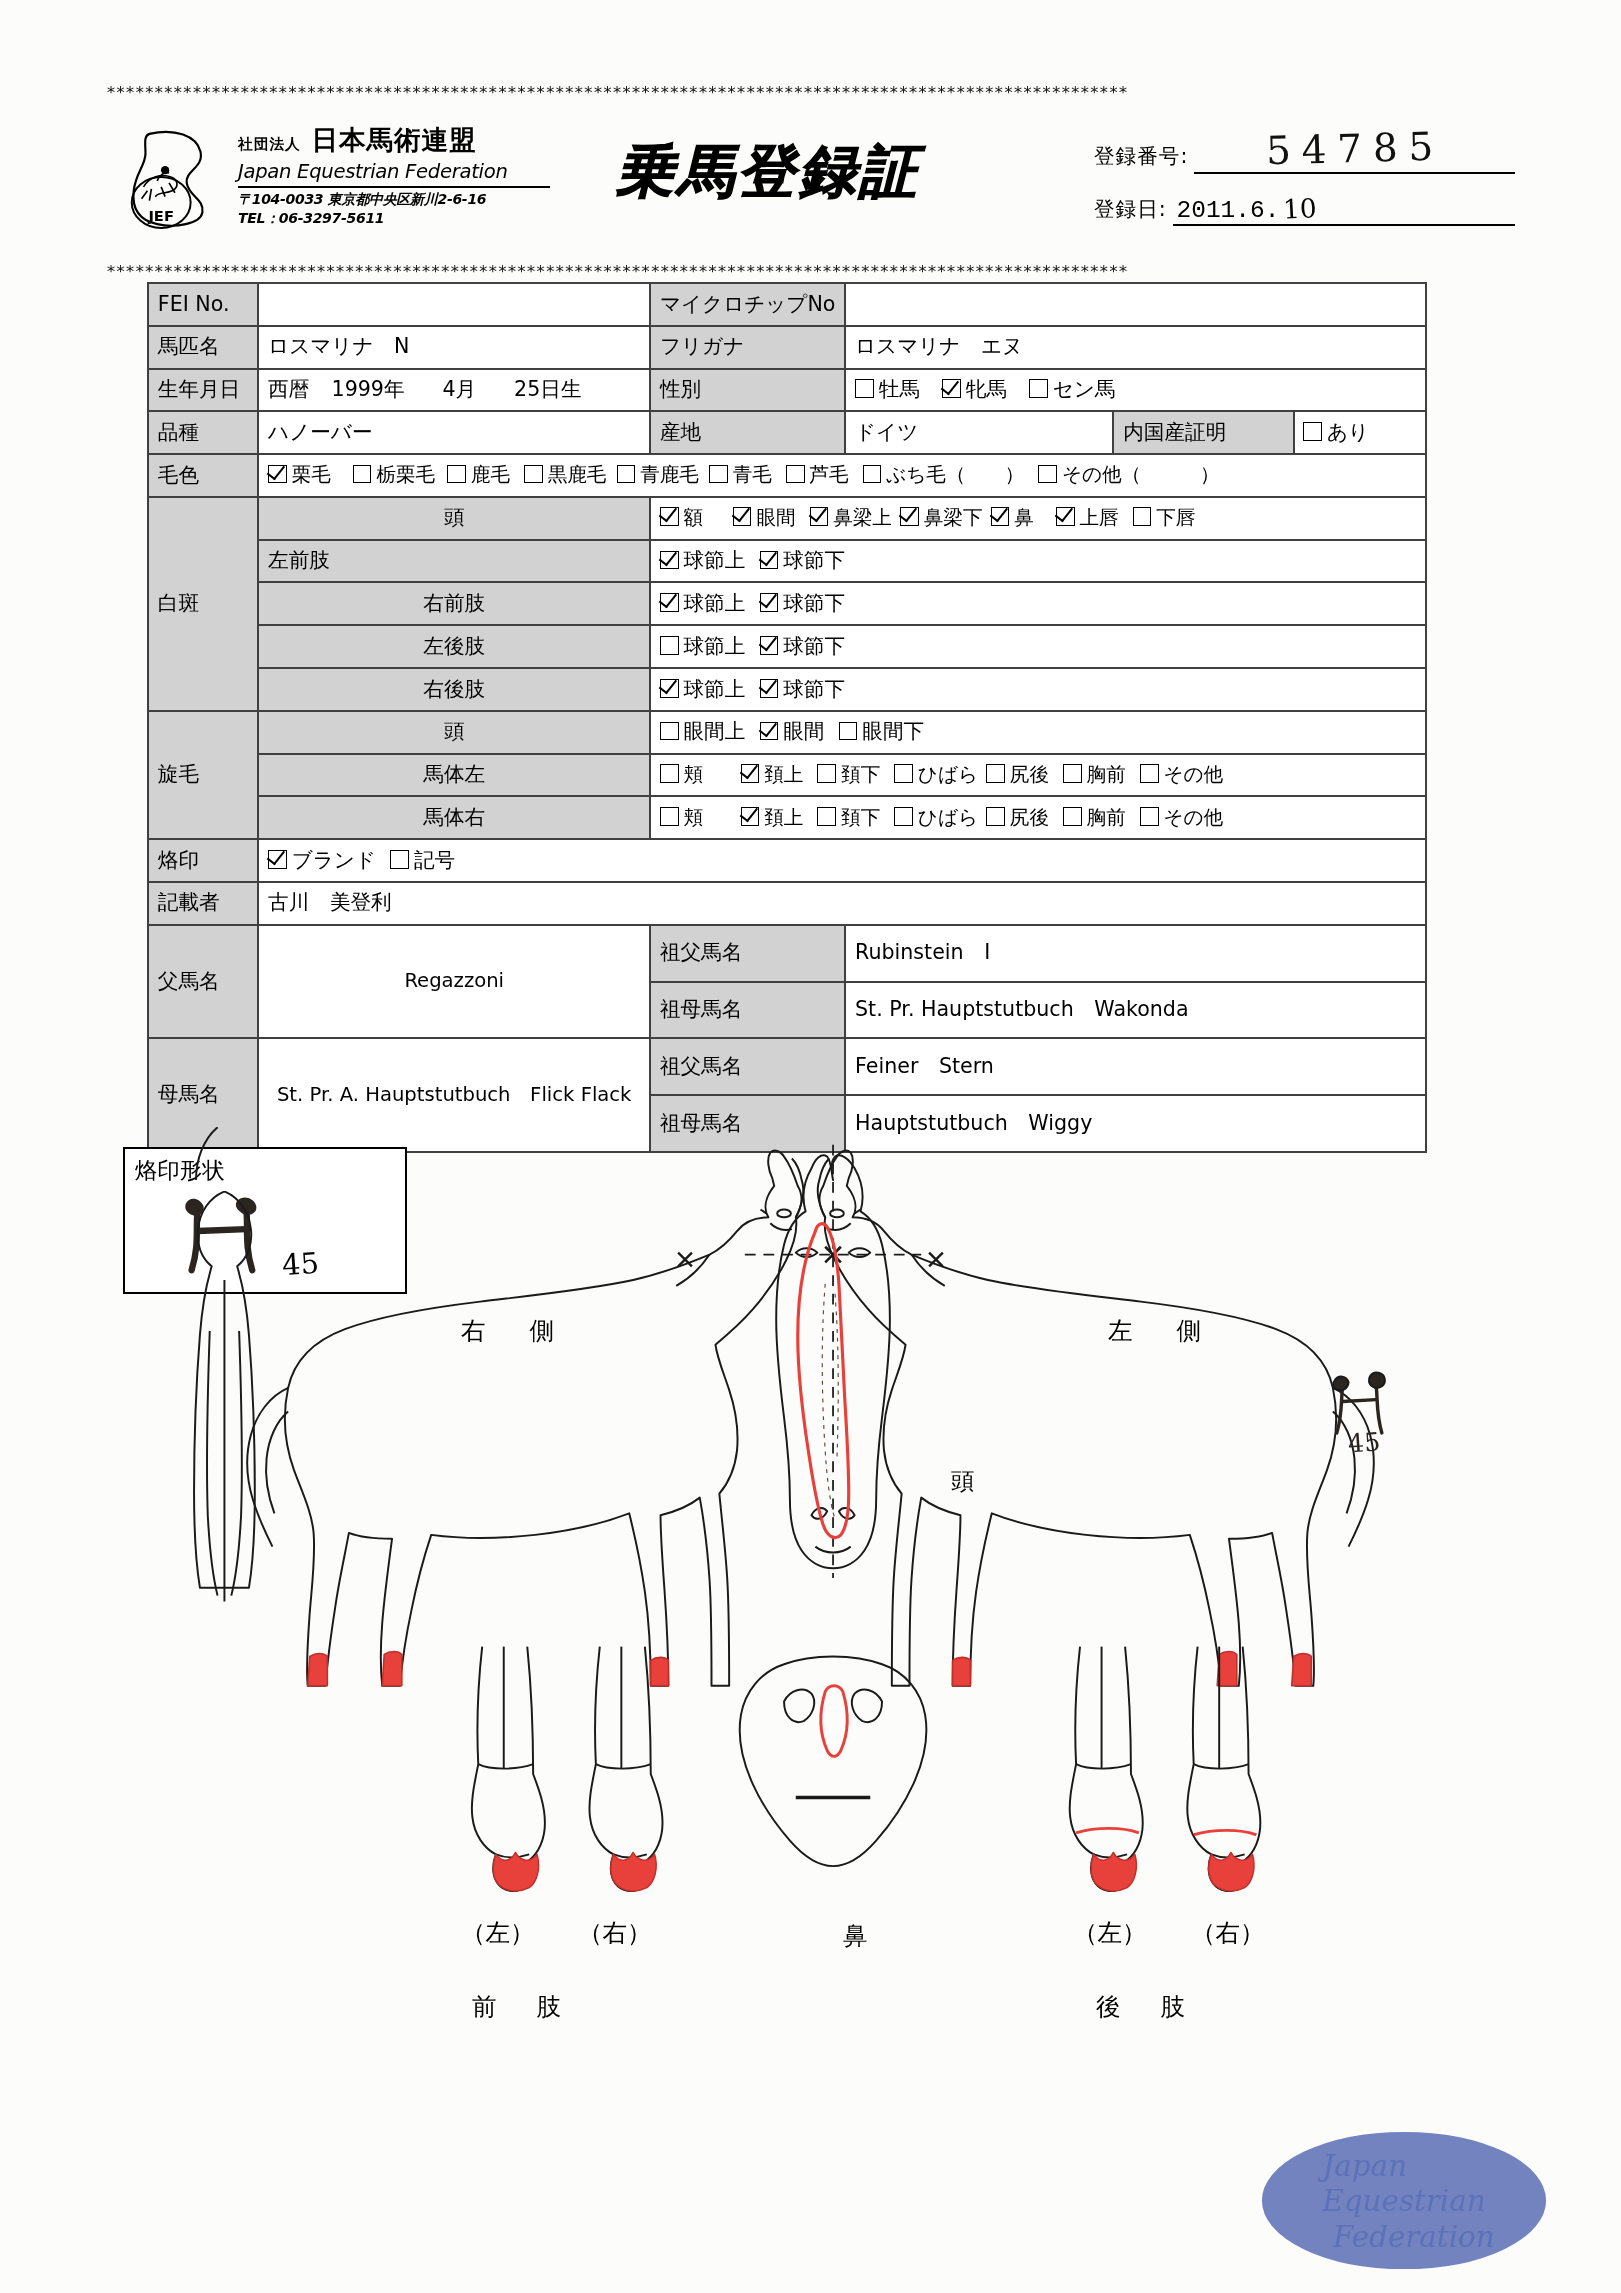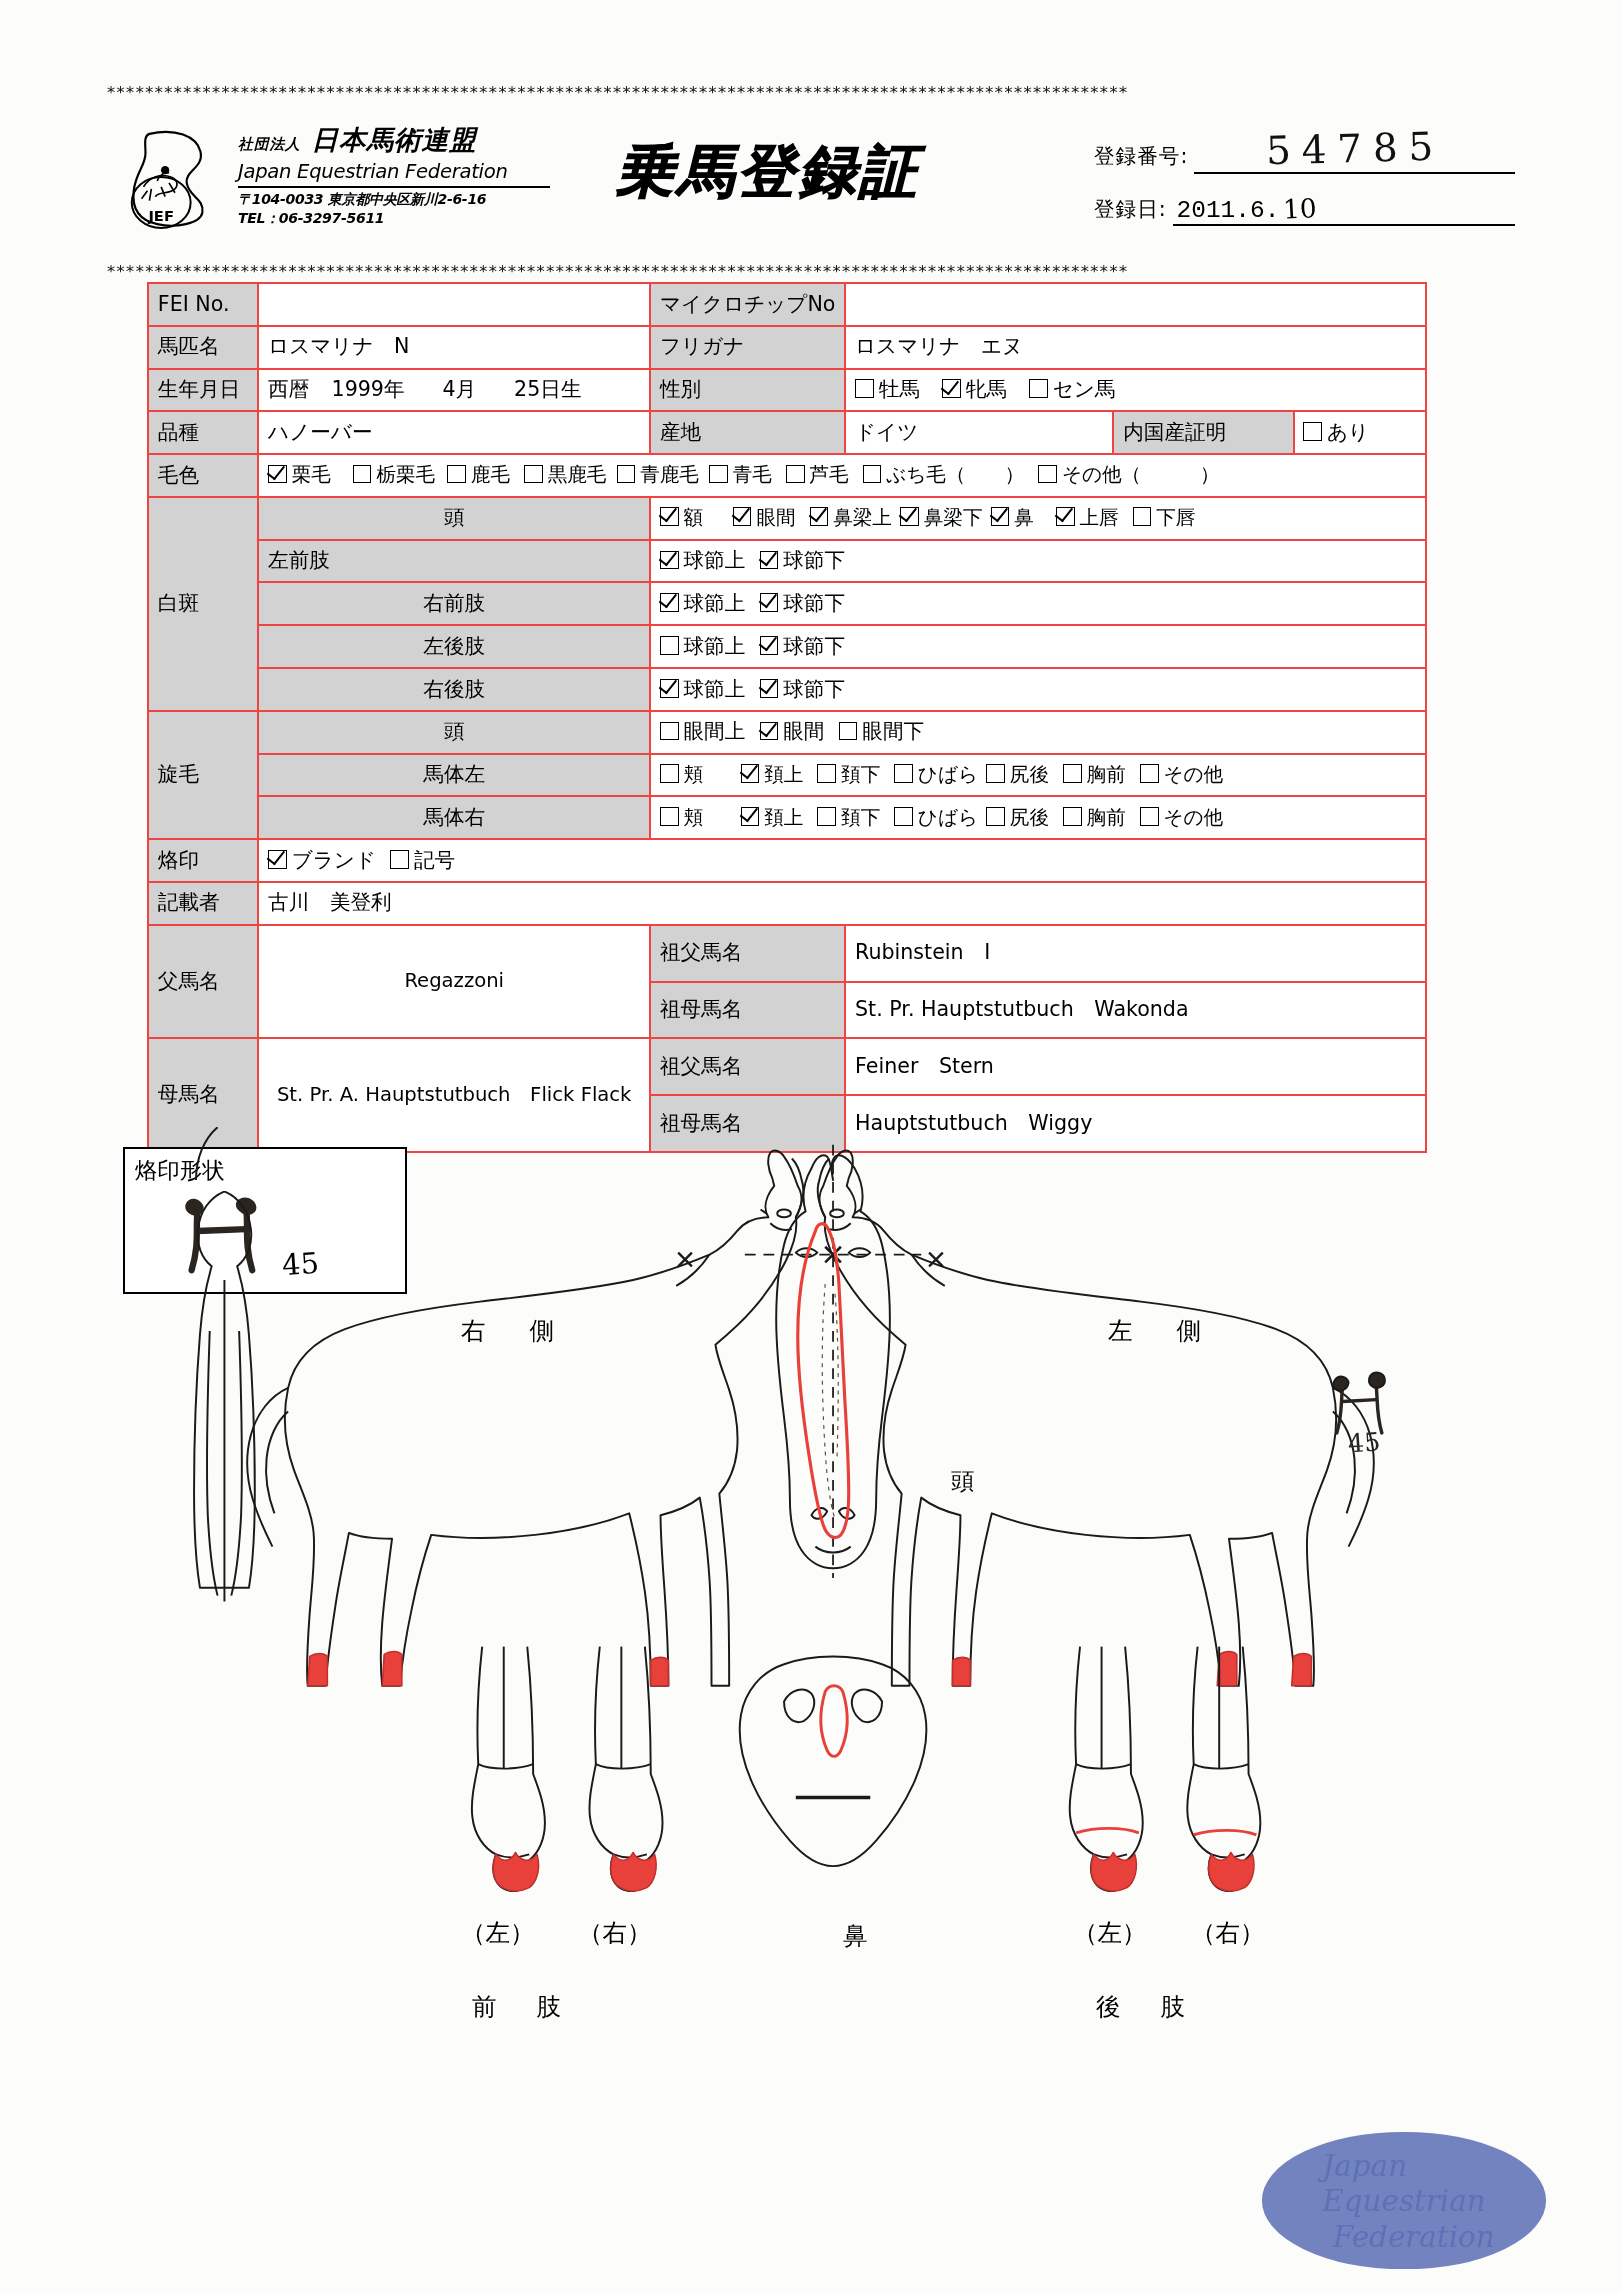--- a/index.html
+++ b/index.html
@@ -18,21 +18,21 @@
     white-space:nowrap;overflow:hidden;color:#111;
   }
   #star-top{top:84px;}
   #star-bottom{top:263px;}
 
   
   .header{position:absolute;left:106px;top:116px;width:1411px;height:137px;}
   .jef-logo{position:absolute;left:9.8px;top:9.8px;width:110px;height:106px;}
   .jef-logo svg{display:block;}
   .fed-block{position:absolute;left:132px;top:5.9px;width:382px;}
-  .fed-line1{font-size:18.6px;font-weight:bold;font-style:italic;letter-spacing:0px;white-space:nowrap;}
+  .fed-line1{font-size:18.6px;font-weight:bold;letter-spacing:0px;white-space:nowrap;}
   .fed-line1 .small{font-size:14.7px;font-weight:bold;letter-spacing:1px;}
   .fed-line1 .big{font-size:26.5px;font-weight:bold;letter-spacing:1px;margin-left:10.8px;}
   .fed-line2{font-size:19.6px;font-style:italic;font-weight:normal;margin-top:2px;letter-spacing:-0.3px;}
   .fed-rule{border-top:2px solid #000;margin-top:2.9px;width:312px;}
   .fed-addr{font-size:14px;font-style:italic;font-weight:bold;margin-top:2.9px;letter-spacing:-0.3px;white-space:nowrap;}
   .fed-tel{font-size:14px;font-style:italic;font-weight:bold;margin-top:1px;letter-spacing:-0.3px;}
 
   .doc-title{
     position:absolute;left:510px;top:17.6px;width:412px;
     font-size:57px;font-weight:bold;font-style:italic;letter-spacing:3.9px;
@@ -53,21 +53,21 @@
     font-size:39px;letter-spacing:10.8px;font-weight:400;
     transform:rotate(-1.5deg);color:#111;
   }
   .regvalue2{flex:1;border-bottom:2.5px solid #000;min-height:33px;display:flex;align-items:flex-end;margin-left:5.9px;}
   .date-print{font-size:24.5px;letter-spacing:0px;padding-left:3.9px;font-family:Liberation Mono, monospace;}
   .date-hand{font-family:"DejaVu Serif","Liberation Serif",serif;font-size:26.5px;transform:rotate(-3deg);display:inline-block;}
 
   
   .tbl{position:absolute;left:147px;top:282px;width:1280px;border-collapse:collapse;}
   .tbl td{
-    border:2px solid #ef4444;font-size:20.6px;padding:4.9px 8.8px;
+    border:2px solid #404040;font-size:20.6px;padding:4.9px 8.8px;
     vertical-align:middle;line-height:1.25;height:31px;
   }
   .lbl{background:#d2d2d2;white-space:nowrap;font-size:20.6px;}
   .val{background:#fff;}
   .sub{font-size:19.6px;}
   .cb{font-size:20.6px;white-space:nowrap;}
   .gap{display:inline-block;width:15.7px;}
   .gap-s{display:inline-block;width:7.8px;}
   .ped-name{text-align:center;font-size:20.6px;}
   .nm{font-size:21.6px;}

